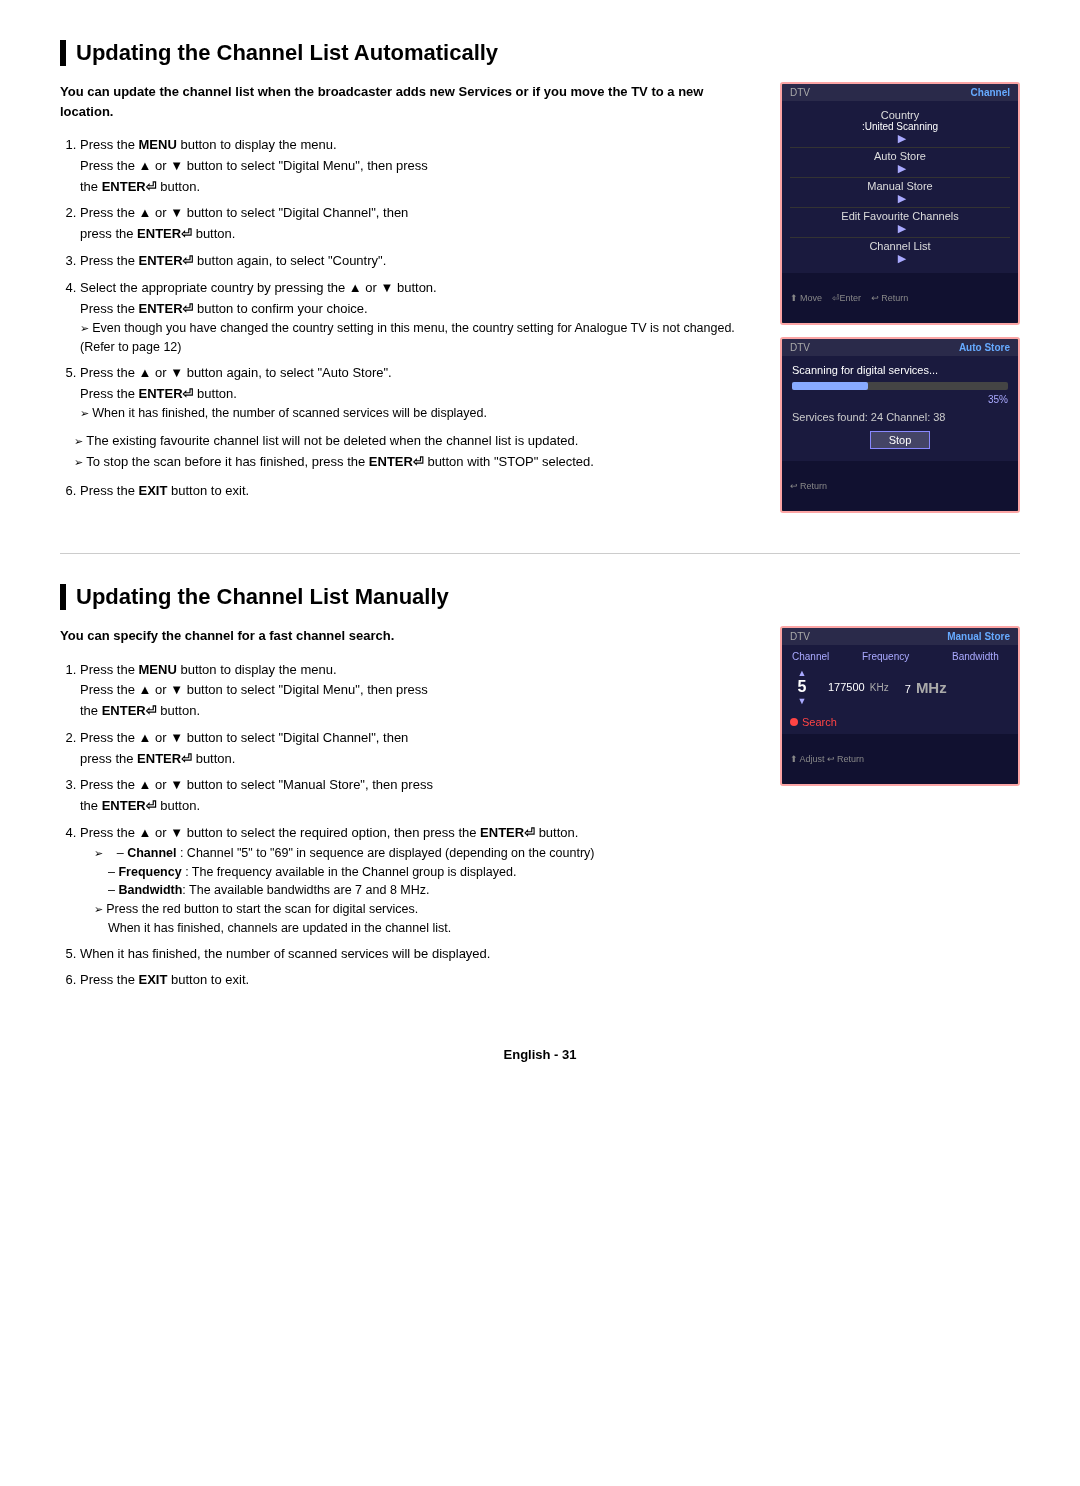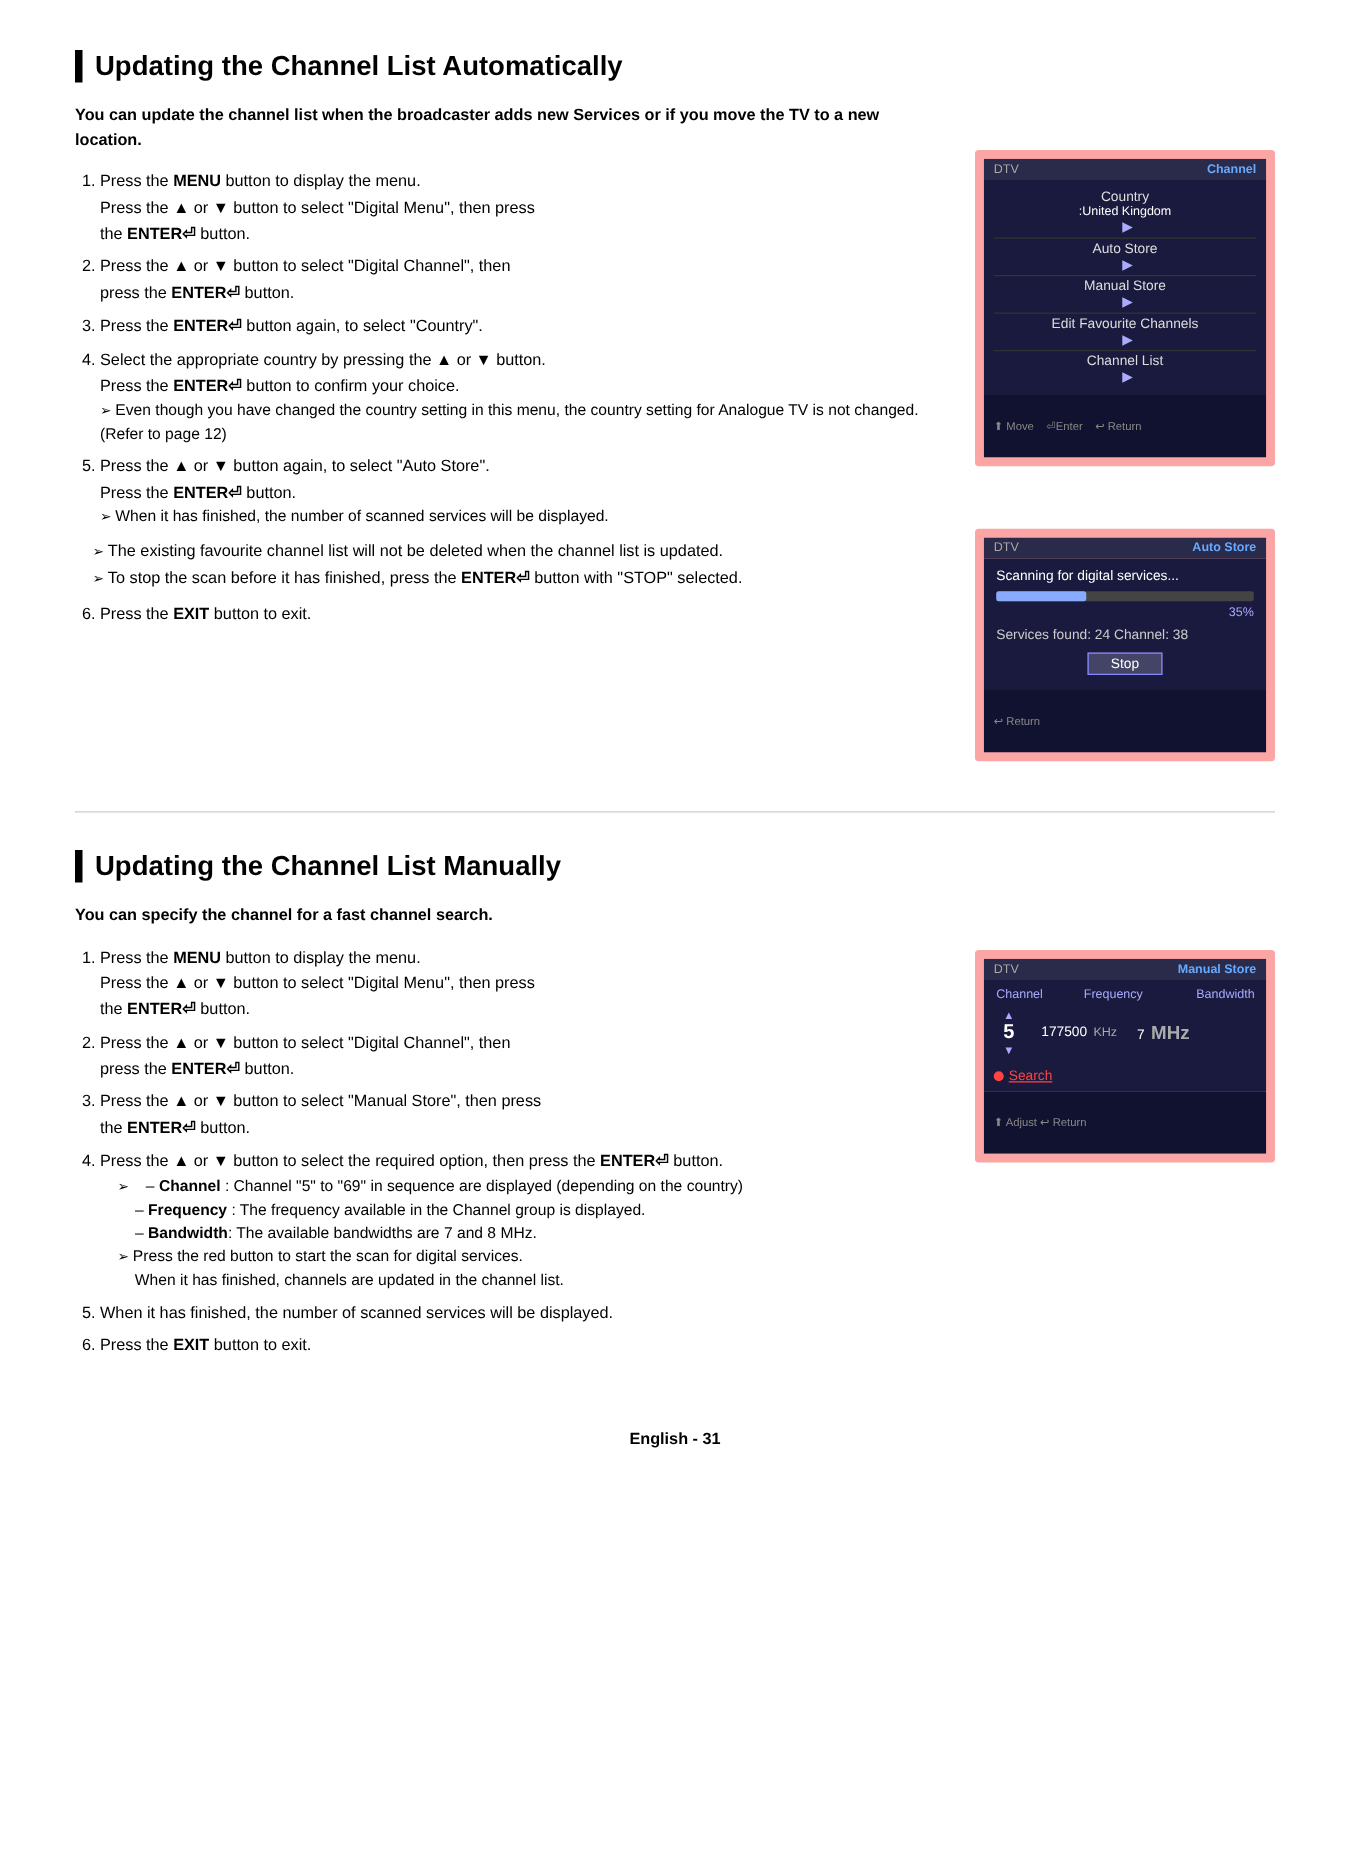--- a/index.html
+++ b/index.html
@@ -60,27 +60,26 @@
       content: "➢ ";
       font-size: 11px;
     }
 
     b, strong {
       font-weight: bold;
     }
 
     
     .tv-screen {
-      border: 7px solid #fca5a5;
-      background: #fca5a5;
+      border: 2px solid #fca5a5;
+      background: #84cc16;
       color: #fff;
       font-size: 11px;
       border-radius: 3px;
       overflow: hidden;
-      margin-top: 38px;
     }
 
     .tv-screen .screen-header {
       display: flex;
       justify-content: space-between;
       background: #2a2a4a;
       padding: 3px 8px;
       font-size: 10px;
       color: #ccc;
     }
@@ -221,21 +220,20 @@
       font-size: 11px;
       color: #fff;
     }
     .search-btn {
       display: flex;
       align-items: center;
       gap: 4px;
       margin-top: 6px;
       font-size: 11px;
       color: #f44;
-      text-decoration: underline;
     }
     .red-dot {
       width: 8px;
       height: 8px;
       background: #f44;
       border-radius: 50%;
       display: inline-block;
     }
 
     
@@ -338,21 +336,21 @@
     <div class="screenshots">
 
       <div class="tv-screen">
         <div class="screen-header">
           <span class="label-dtv">DTV</span>
           <span class="label-title">Channel</span>
         </div>
         <div class="screen-body">
           <div class="menu-row">
             <span class="row-label">Country</span>
-            <span class="row-value">:United Kingdom</span>
+            <span class="row-value">:United Scanning</span>
             <span class="row-arrow">▶</span>
           </div>
           <div class="menu-row">
             <span class="row-label">Auto Store</span>
             <span class="row-arrow">▶</span>
           </div>
           <div class="menu-row">
             <span class="row-label">Manual Store</span>
             <span class="row-arrow">▶</span>
           </div>

